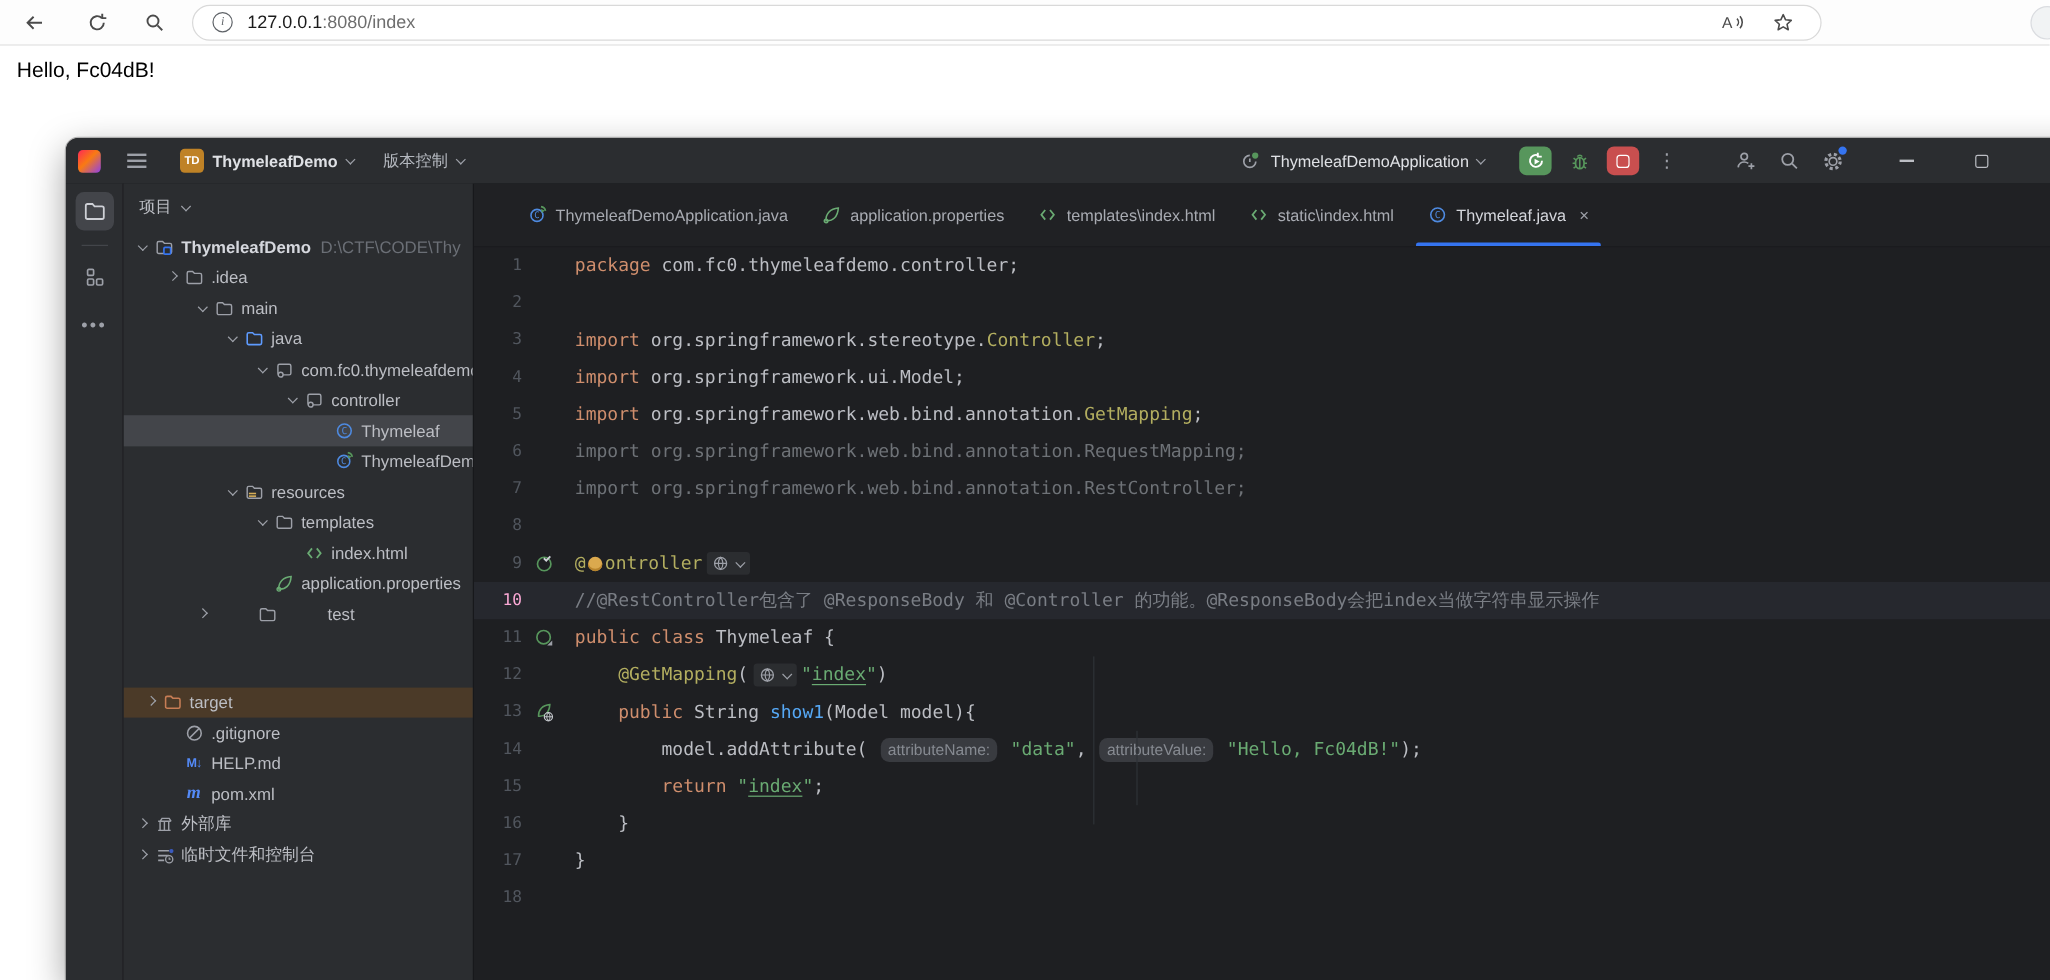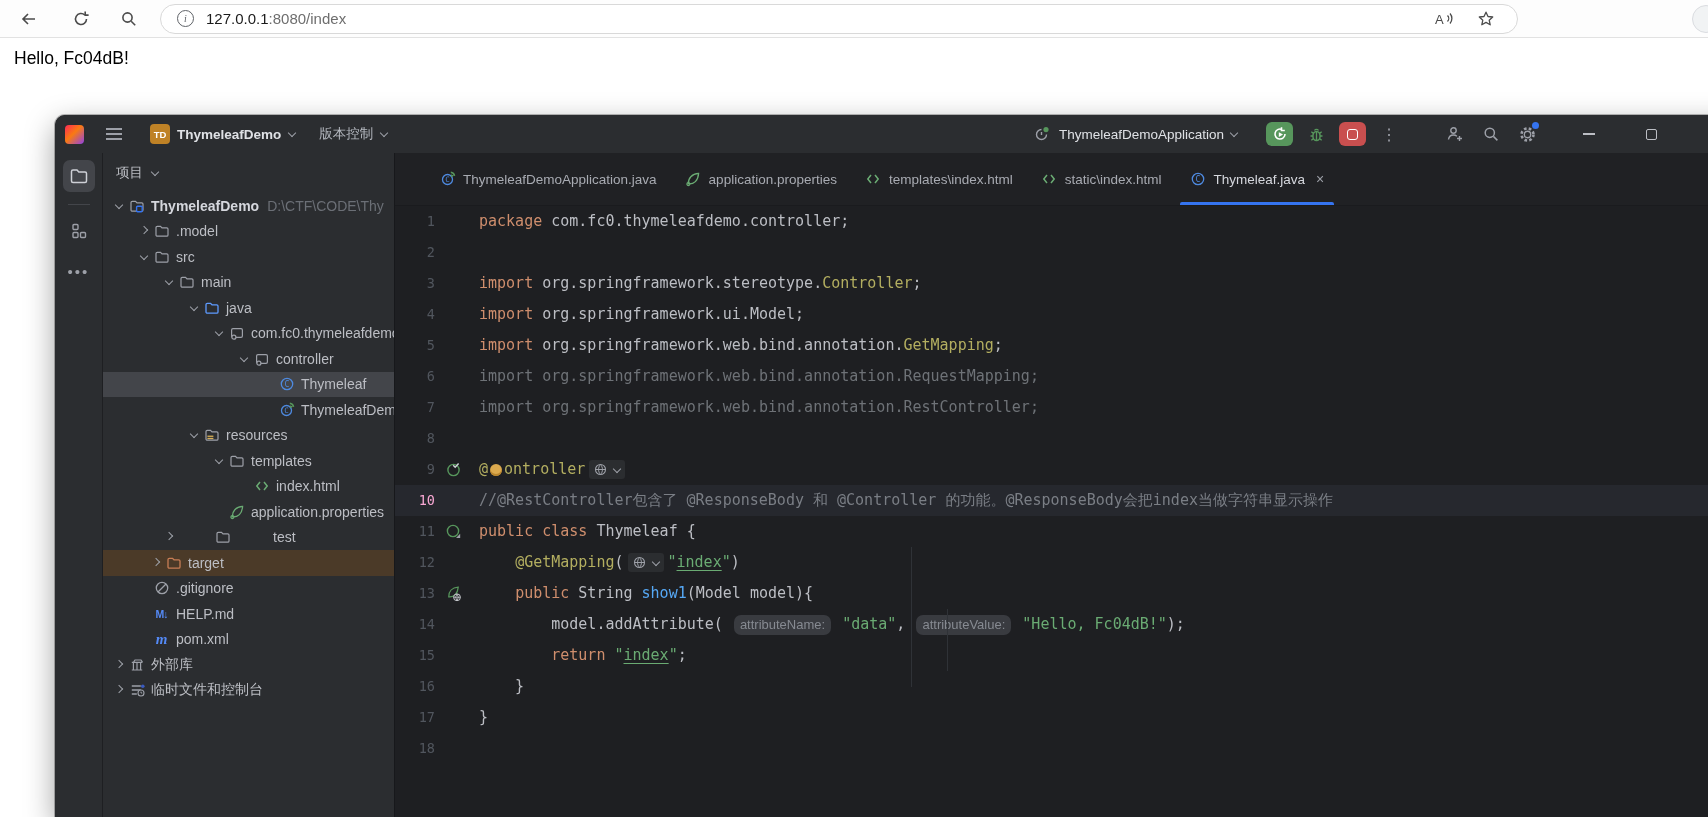--- a/index.html
+++ b/index.html
@@ -267,32 +267,21 @@
           </div>
           <div class="trow" style="padding-left: 31px;">
             <span class="chevslot">
               <span class="chev right"></span>
             </span>
             <span class="tico">
               <svg width="16" height="16" viewBox="0 0 16 16">
                 <path d="M2 4.6c0-.7.6-1.3 1.3-1.3h3.2L8 4.8h4.7c.7 0 1.3.6 1.3 1.3v5.8c0 .7-.6 1.3-1.3 1.3H3.3A1.3 1.3 0 0 1 2 11.9z" fill="none" stroke="#9da0a8" stroke-width="1.2"></path>
               </svg>
             </span>
-            <span class="lbl">.model</span>
-          </div>
-          <div class="trow" style="padding-left: 31px;">
-            <span class="chevslot">
-              <span class="chev"></span>
-            </span>
-            <span class="tico">
-              <svg width="16" height="16" viewBox="0 0 16 16">
-                <path d="M2 4.6c0-.7.6-1.3 1.3-1.3h3.2L8 4.8h4.7c.7 0 1.3.6 1.3 1.3v5.8c0 .7-.6 1.3-1.3 1.3H3.3A1.3 1.3 0 0 1 2 11.9z" fill="none" stroke="#9da0a8" stroke-width="1.2"></path>
-              </svg>
-            </span>
-            <span class="lbl">src</span>
+            <span class="lbl">.idea</span>
           </div>
           <div class="trow" style="padding-left: 56px;">
             <span class="chevslot">
               <span class="chev"></span>
             </span>
             <span class="tico">
               <svg width="16" height="16" viewBox="0 0 16 16">
                 <path d="M2 4.6c0-.7.6-1.3 1.3-1.3h3.2L8 4.8h4.7c.7 0 1.3.6 1.3 1.3v5.8c0 .7-.6 1.3-1.3 1.3H3.3A1.3 1.3 0 0 1 2 11.9z" fill="none" stroke="#9da0a8" stroke-width="1.2"></path>
               </svg>
             </span>
@@ -402,21 +391,21 @@
             <span class="chevslot">
               <span class="chev right"></span>
             </span>
             <span class="tico">
               <svg width="16" height="16" viewBox="0 0 16 16">
                 <path d="M2 4.6c0-.7.6-1.3 1.3-1.3h3.2L8 4.8h4.7c.7 0 1.3.6 1.3 1.3v5.8c0 .7-.6 1.3-1.3 1.3H3.3A1.3 1.3 0 0 1 2 11.9z" fill="none" stroke="#9da0a8" stroke-width="1.2"></path>
               </svg>
             </span>
             <span class="lbl">test</span>
           </div>
-          <div class="trow target" style="padding-left: 43px;">
+          <div class="trow target" style="padding-left: 13px; margin-top: 48px;">
             <span class="chevslot">
               <span class="chev right"></span>
             </span>
             <span class="tico">
               <svg width="16" height="16" viewBox="0 0 16 16">
                 <path d="M2 4.6c0-.7.6-1.3 1.3-1.3h3.2L8 4.8h4.7c.7 0 1.3.6 1.3 1.3v5.8c0 .7-.6 1.3-1.3 1.3H3.3A1.3 1.3 0 0 1 2 11.9z" fill="none" stroke="#c77d55" stroke-width="1.3"></path>
               </svg>
             </span>
             <span class="lbl">target</span>
           </div>

